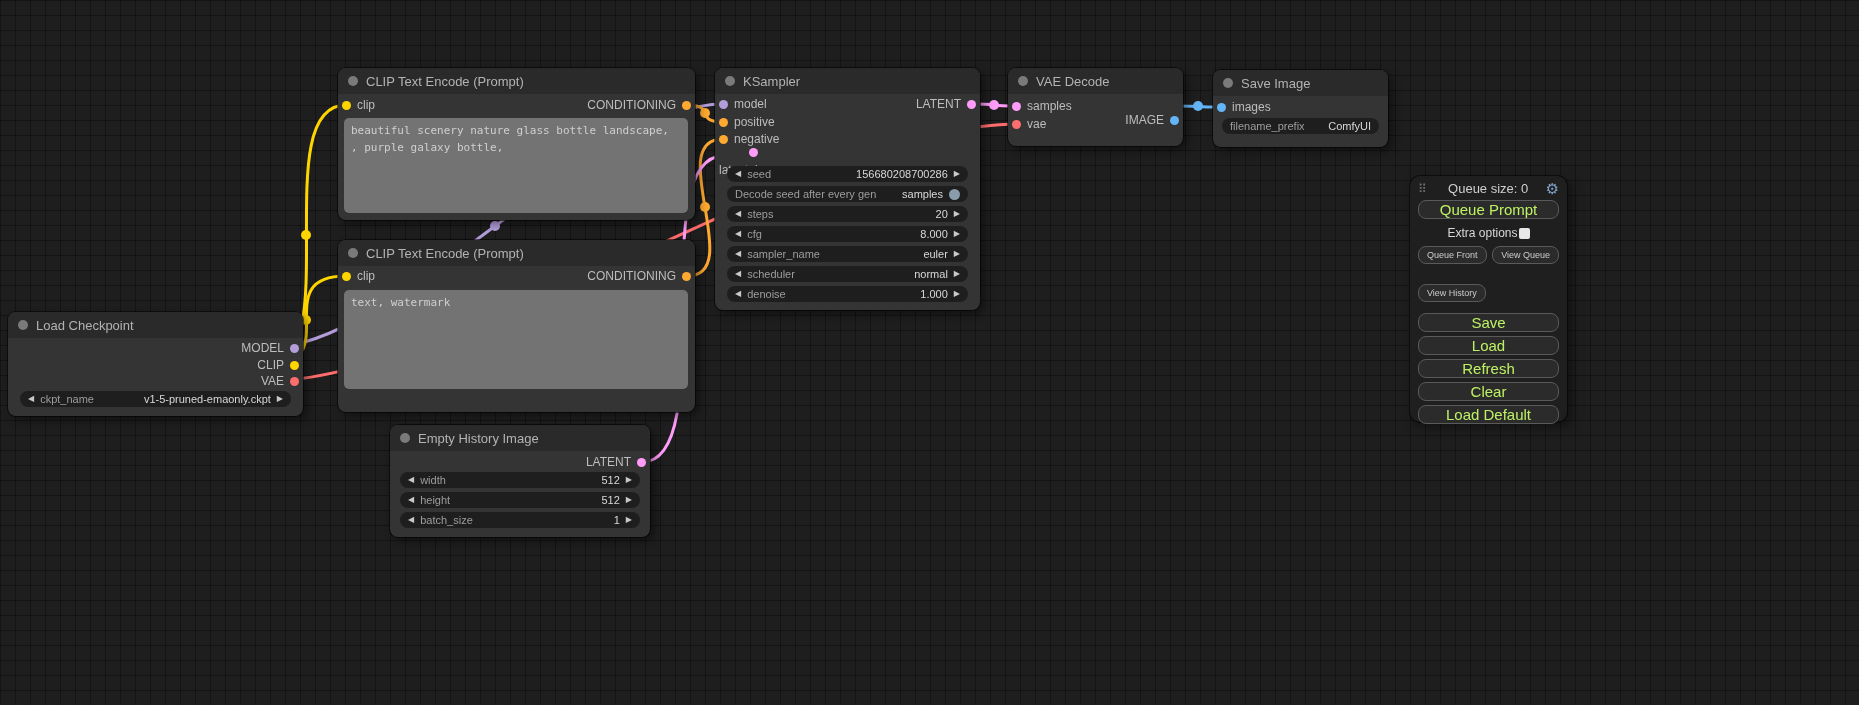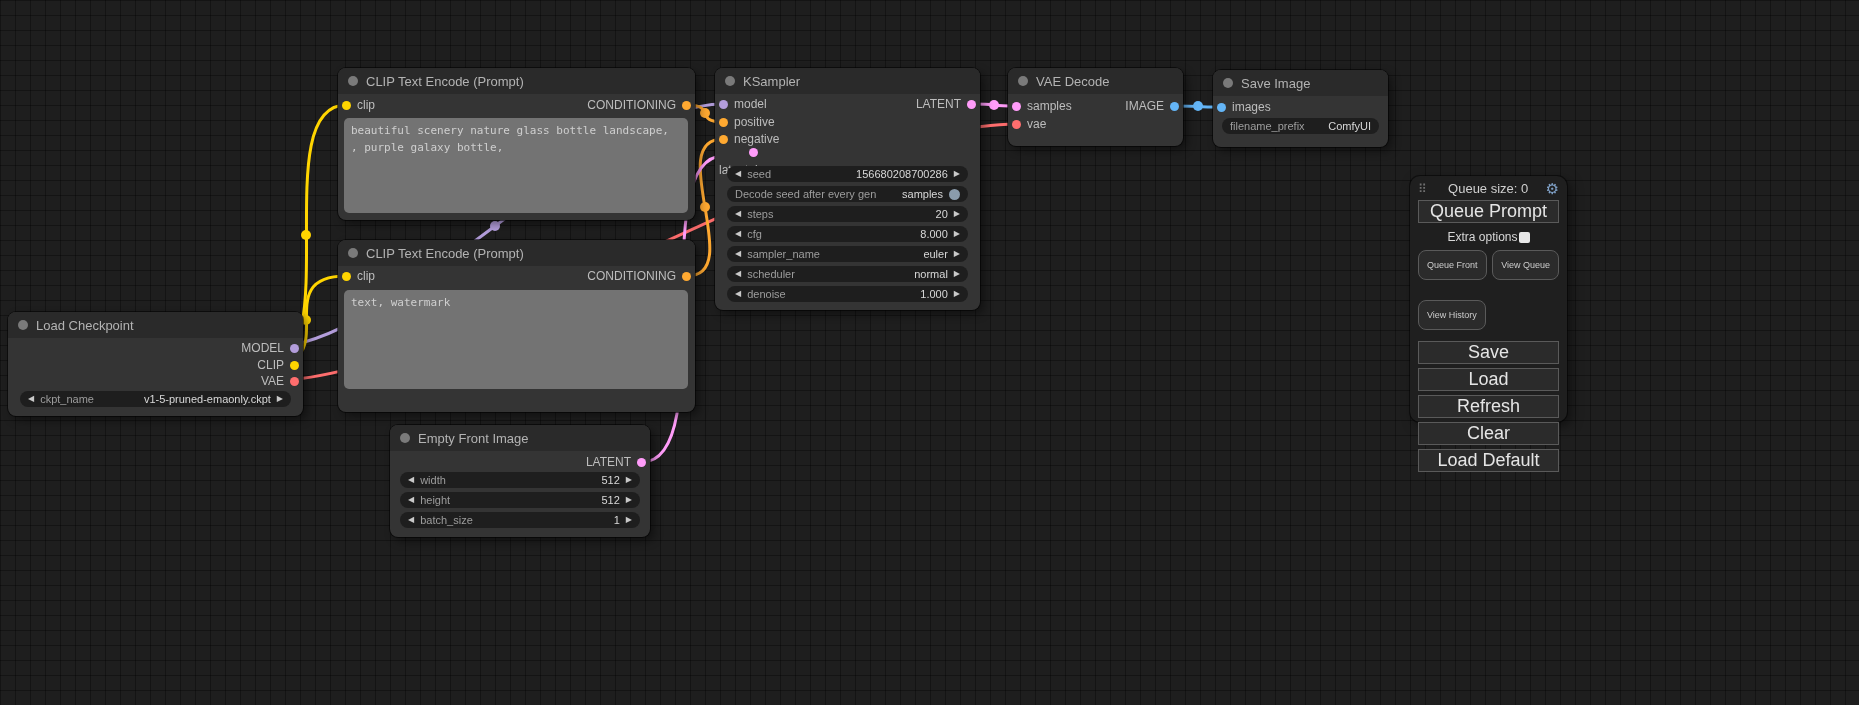--- a/index.html
+++ b/index.html
@@ -59,26 +59,26 @@
     position: absolute; z-index: 3; left: 1410px; top: 176px; width: 157px; height: 246px;
     background: #1f1f1f; border-radius: 10px; padding: 5px 8px 8px 8px;
     box-shadow: 0 0 0 1px rgba(0,0,0,0.5), 4px 4px 12px rgba(0,0,0,0.5);
     display: flex; flex-direction: column;
   }
   .menu-header { display: flex; align-items: center; height: 20px; color: #cfcfcf; font-size: 13px; }
   .drag-handle { color: #6f6f6f; font-size: 12px; margin-right: 4px; }
   .queue-size  { flex: 1; text-align: center; }
   .gear { color: #7fa0c6; font-size: 15px; line-height: 1; }
   .btn {
-    background: #2b2b2b; border: 1px solid #5a5a5a; color: #e5e5e5;
-    border-radius: 0; font-size: 18px; height: 23px; width: 100%;
+    background: #2b2b2b; border: 1px solid #5a5a5a; color: #bef264;
+    border-radius: 8px; font-size: 15px; height: 23px; width: 100%;
     display: flex; align-items: center; justify-content: center;
     margin-top: 4px; font-family: inherit;
   }
-  .btn.small { font-size: 9px; height: 30px; width: auto; margin-top: 0; padding: 8px 8px; border-radius: 8px; color: #cccccc; }
+  .btn.small { font-size: 9px; height: 18px; width: auto; margin-top: 0; padding: 8px 8px; border-radius: 8px; color: #cccccc; }
   .extra-row { display: flex; align-items: center; justify-content: center; gap: 1px; color: #d8d8d8; font-size: 12px; margin-top: 7px; }
   .checkbox  { width: 11px; height: 11px; background: #e8e8e8; border-radius: 2px; }
   .small-row { display: flex; justify-content: space-between; margin-top: 6px; }
   .center-row { display: flex; justify-content: flex-start; margin-top: 20px; }
   .gap-top { margin-top: 11px; }
 </style>
 </head>
 <body>
 
 <svg class="links" width="1859" height="705">
@@ -157,21 +157,21 @@
   <div class="slot out" style="top:28px;">
     <span class="slot-dot" style="background: rgb(255, 169, 49);"></span>
     <span>CONDITIONING</span>
   </div>
   <div class="textarea" style="top:50px; left:6px; right:7px; height:99px;">text, watermark</div>
 </div>
 
 <div class="node" style="left:390px; top:425px; width:260px; height:112px;">
   <div class="node-title">
     <span class="status-dot"></span>
-    <span>Empty Front Image</span>
+    <span>Empty History Image</span>
   </div>
   <div class="slot out" style="top:29px;">
     <span class="slot-dot" style="background: rgb(255, 156, 249);"></span>
     <span>LATENT</span>
   </div>
   <div class="widget" style="top:47px; left:10px; right:10px;">
     <span class="arrow">◀</span>
     <span class="wlabel">width</span>
     <span class="spacer"></span>
     <span class="wvalue">512</span>
@@ -275,21 +275,21 @@
     <span>VAE Decode</span>
   </div>
   <div class="slot in" style="top:30px;">
     <span class="slot-dot" style="background: rgb(255, 156, 249);"></span>
     <span>samples</span>
   </div>
   <div class="slot in" style="top:48px;">
     <span class="slot-dot" style="background: rgb(255, 110, 110);"></span>
     <span>vae</span>
   </div>
-  <div class="slot out" style="top:30px;">
+  <div class="slot out" style="top:44px;">
     <span class="slot-dot" style="background: rgb(100, 181, 246);"></span>
     <span>IMAGE</span>
   </div>
 </div>
 
 <div class="node" style="left:1213px; top:70px; width:175px; height:77px;">
   <div class="node-title">
     <span class="status-dot"></span>
     <span>Save Image</span>
   </div>

